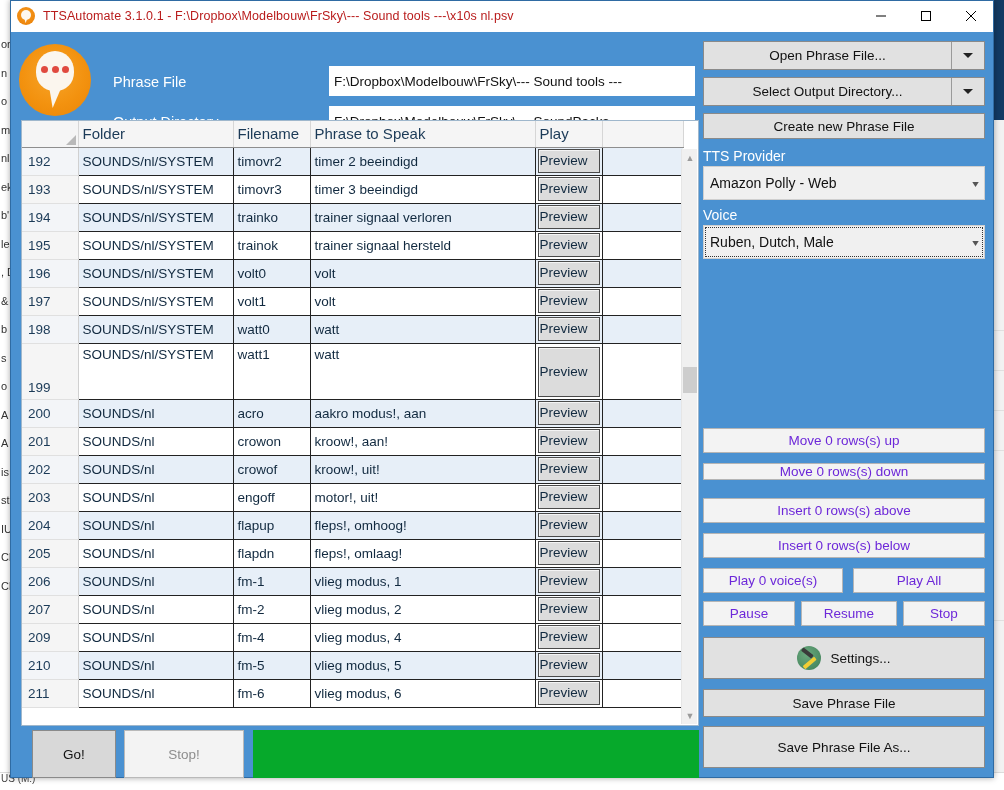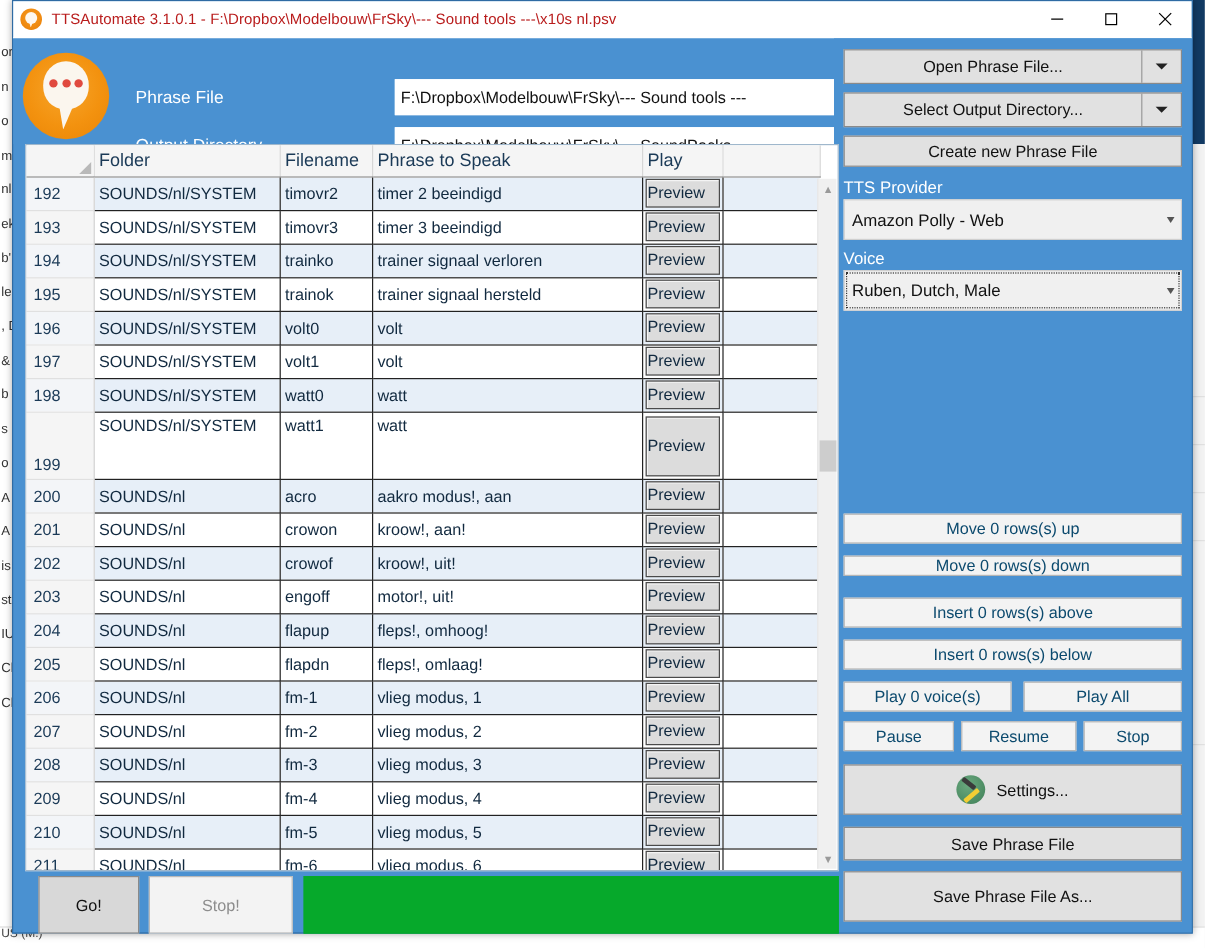--- a/index.html
+++ b/index.html
@@ -134,21 +134,21 @@
     background: #4a91d1;
   }
   .btn {
     background: #e1e1e1; border: 1px solid #8a8a8a;
     font-family: "Liberation Sans", sans-serif;
     font-size: 13.5px; color: #111;
     display: flex; align-items: center; justify-content: center;
     cursor: default; user-select: none;
     position: absolute;
   }
-  .btn.disabled { color: #0c4a6e; background: #f3f3f3; border-color: #b5b5b5; }
+  .btn.disabled { color: #6d28d9; background: #f3f3f3; border-color: #b5b5b5; }
   .split { display: flex; align-items: stretch; }
   .split .main {
     flex: 1; display: flex; align-items: center; justify-content: center;
     border-right: 1px solid #9a9a9a;
   }
   .split .arrow {
     width: 32px; display: flex; align-items: center; justify-content: center;
   }
   .caret-down {
     width: 0; height: 0; border-left: 5px solid transparent;
@@ -584,30 +584,20 @@
           <tr>
             <td class="rownum">207</td>
             <td>SOUNDS/nl</td>
             <td>fm-2</td>
             <td>vlieg modus, 2</td>
             <td class="play">
               <div class="preview-btn">Preview</div>
             </td>
             <td class="pad"></td>
           </tr>
-          <tr class="alt">
-            <td class="rownum">208</td>
-            <td>SOUNDS/nl</td>
-            <td>fm-3</td>
-            <td>vlieg modus, 3</td>
-            <td class="play">
-              <div class="preview-btn">Preview</div>
-            </td>
-            <td class="pad"></td>
-          </tr>
           <tr>
             <td class="rownum">209</td>
             <td>SOUNDS/nl</td>
             <td>fm-4</td>
             <td>vlieg modus, 4</td>
             <td class="play">
               <div class="preview-btn">Preview</div>
             </td>
             <td class="pad"></td>
           </tr>

